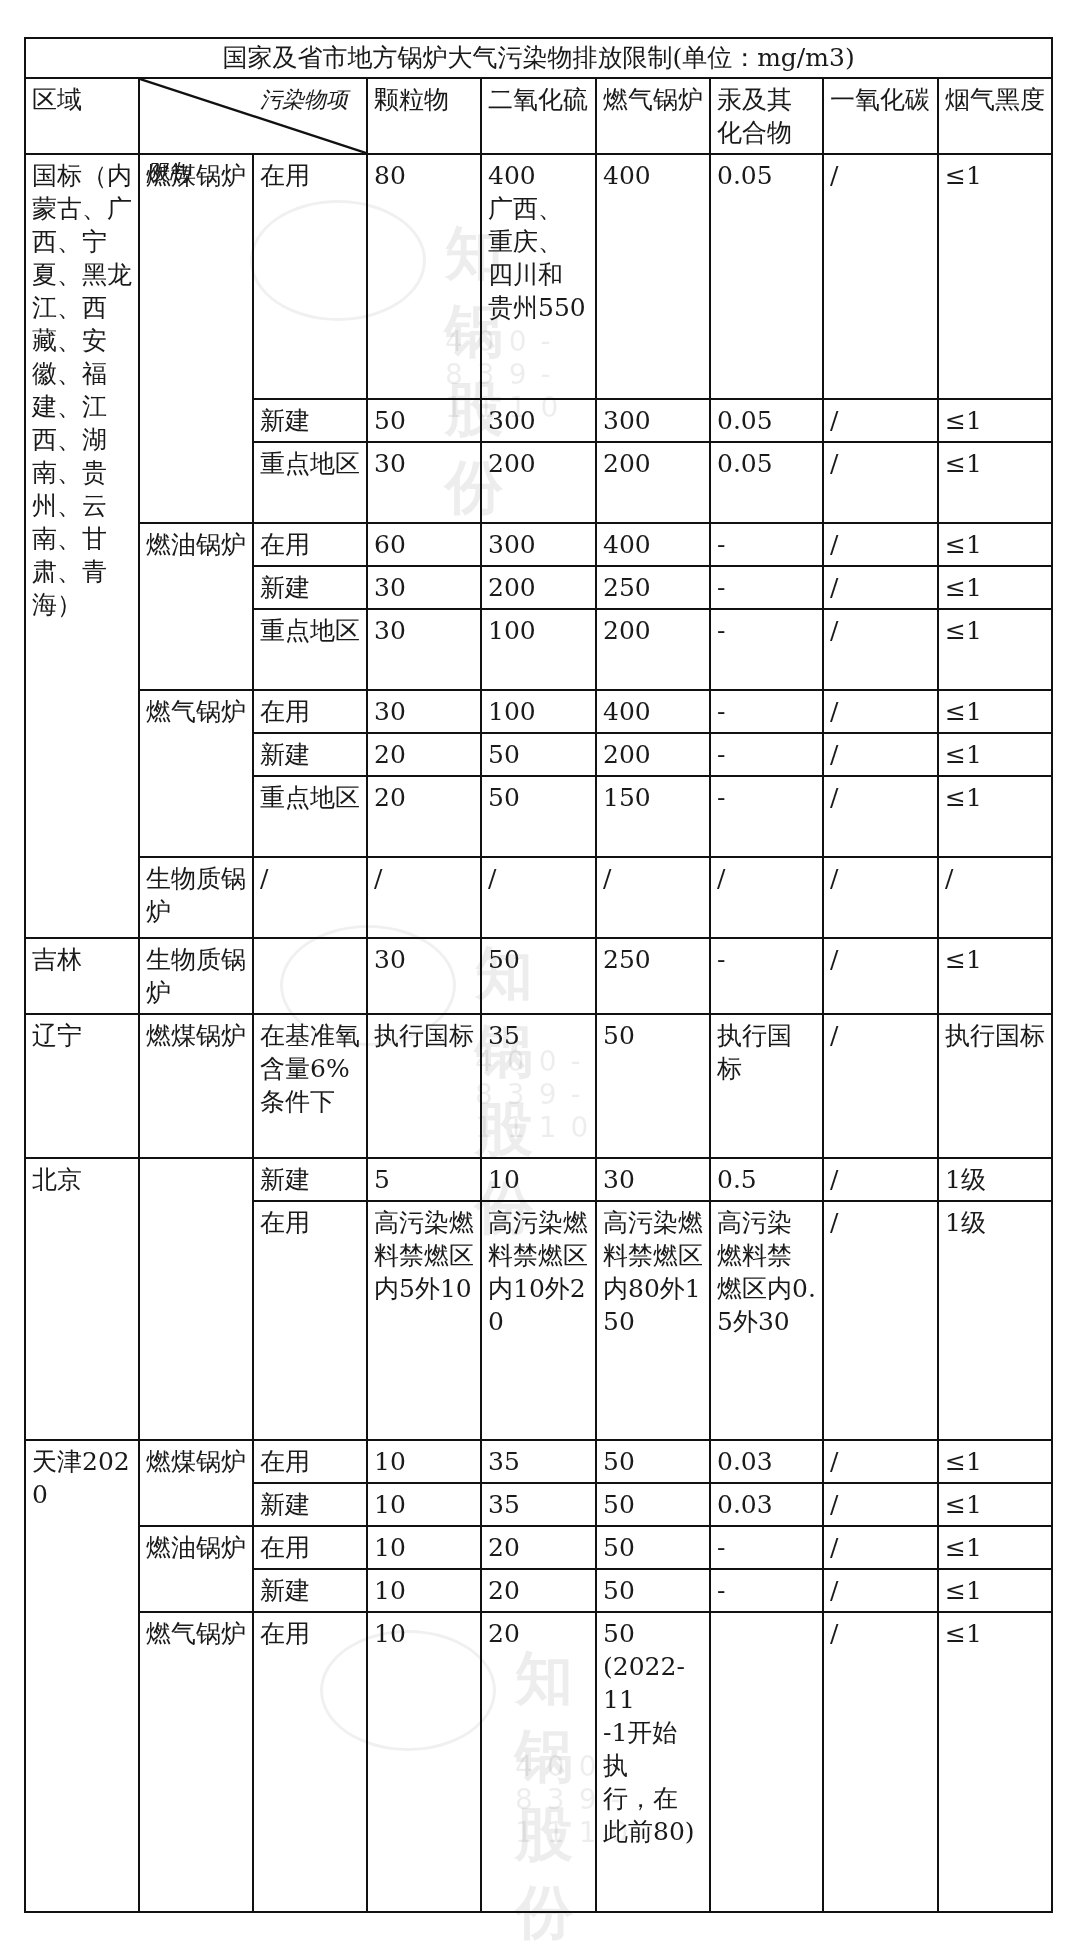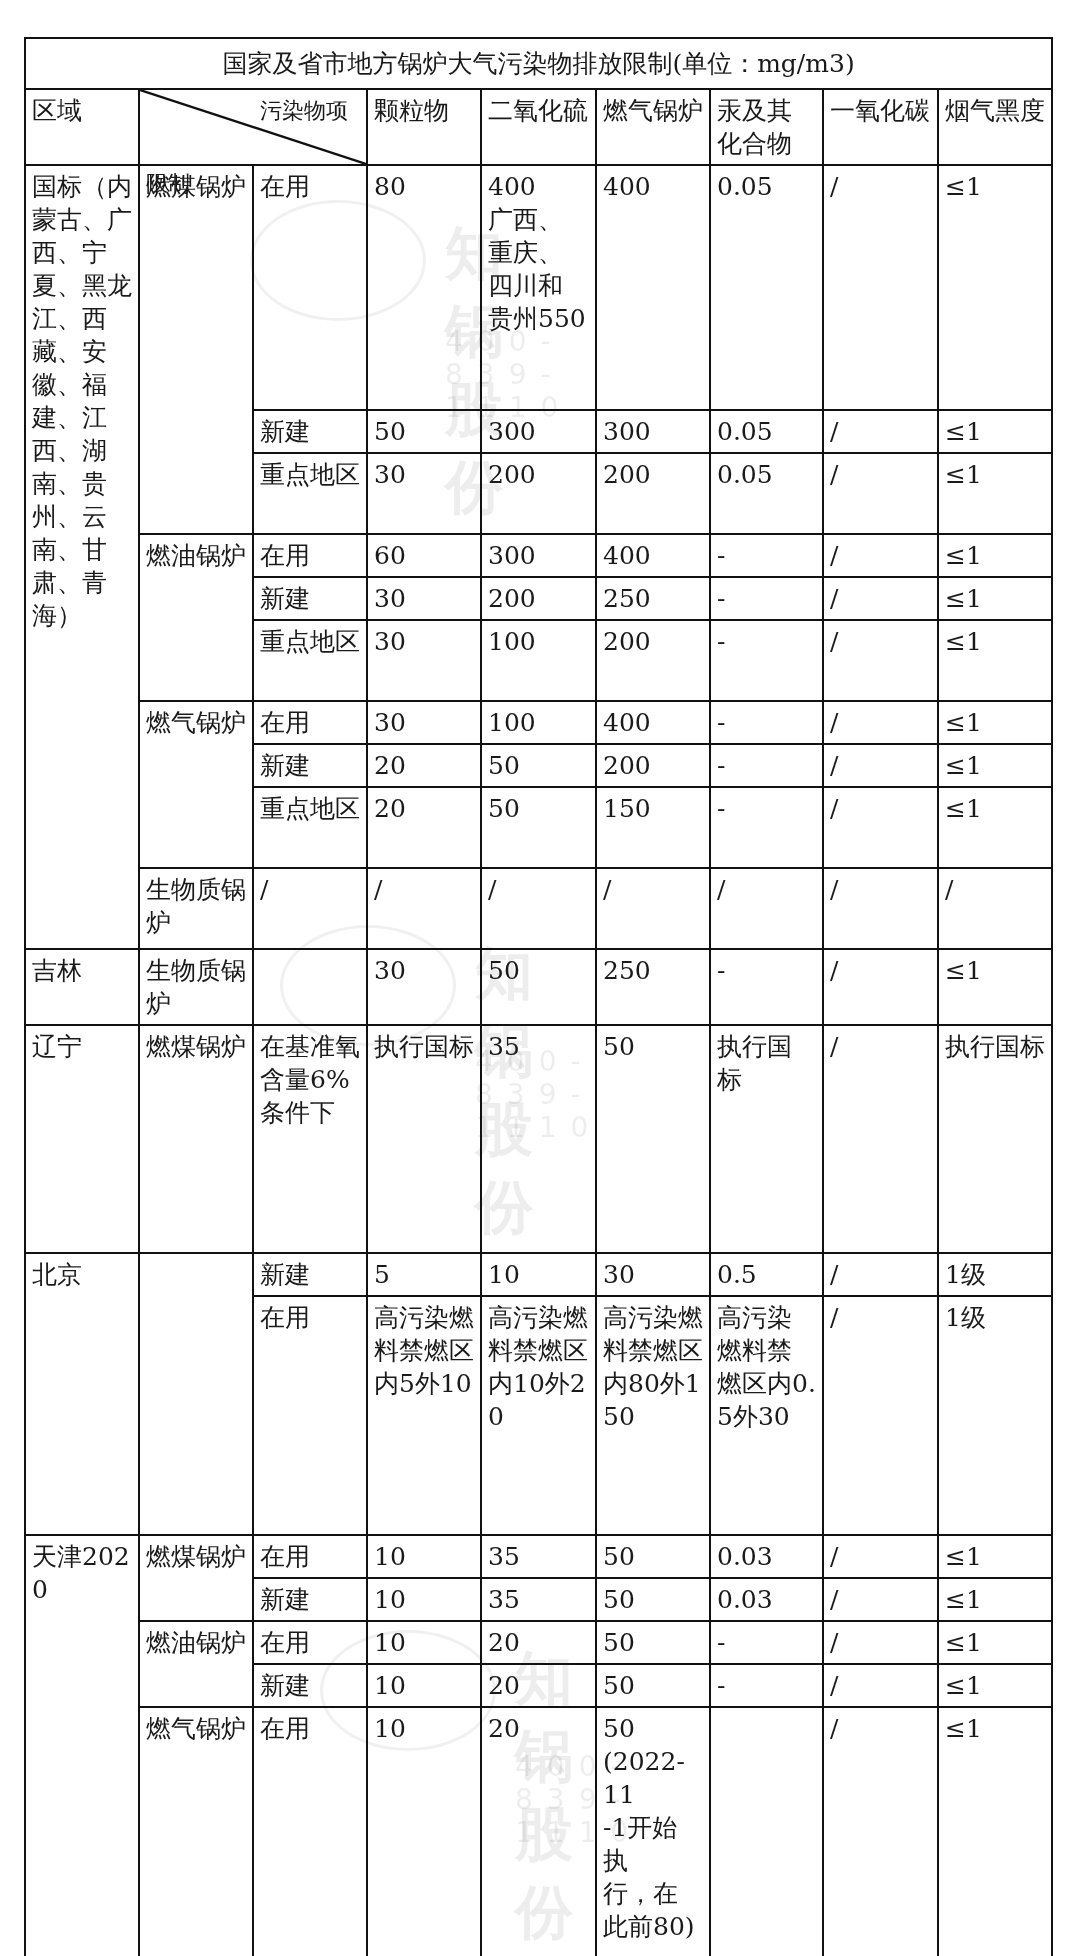--- a/index.html
+++ b/index.html
@@ -8,22 +8,22 @@
   .watermark { position: absolute; pointer-events: none; color: rgba(0,0,0,0.07);
                font-family: "DejaVu Sans", sans-serif; font-weight: bold; }
   .wm-logo { position: absolute; width: 170px; height: 115px; border: 3px solid rgba(0,0,0,0.06);
              border-radius: 50%; }
   .wm-text { position: absolute; font-size: 58px; letter-spacing: 4px; }
   .wm-phone { position: absolute; font-size: 28px; letter-spacing: 14px; font-weight: normal; margin-top: 25px; }
   table { position: absolute; left: 24px; top: 37px; border-collapse: collapse;
           table-layout: fixed; width: 1027px; }
   td { border: 2.5px solid #111; vertical-align: top; padding: 4px 6px;
        font-size: 25px; line-height: 33px; word-break: break-all; }
-  td.title { text-align: center; height: 32px; padding: 8px 6px; }
-  .diag { position: relative; padding: 0; }
+  td.title { text-align: center; height: 32px; padding: 2px 6px; }
+  .diag { position: relative; padding: 0; font-style: italic; }
   .diag svg { position: absolute; left: 0; top: 0; width: 100%; height: 100%; }
   .diag .tr { position: absolute; right: 18px; top: 4px; font-size: 22px; }
   .diag .bl { position: absolute; left: 6px; top: 40px; font-size: 22px; line-height: 28px;
               height: 40px; overflow: hidden; margin-top: 40px; }
   .pre { white-space: pre-line; }
 </style>
 </head>
 <body>
 
 <div class="watermark">
@@ -183,21 +183,21 @@
     <td>生物质锅炉</td>
     <td></td>
     <td>30</td>
     <td>50</td>
     <td>250</td>
     <td>-</td>
     <td>/</td>
     <td>≤1</td>
   </tr>
 
-  <tr style="height:228px">
+  <tr style="height:144px">
     <td>辽宁</td>
     <td>燃煤锅炉</td>
     <td>在基准氧含量6%条件下</td>
     <td>执行国标</td>
     <td>35</td>
     <td>50</td>
     <td>执行国标</td>
     <td>/</td>
     <td>执行国标</td>
   </tr>

